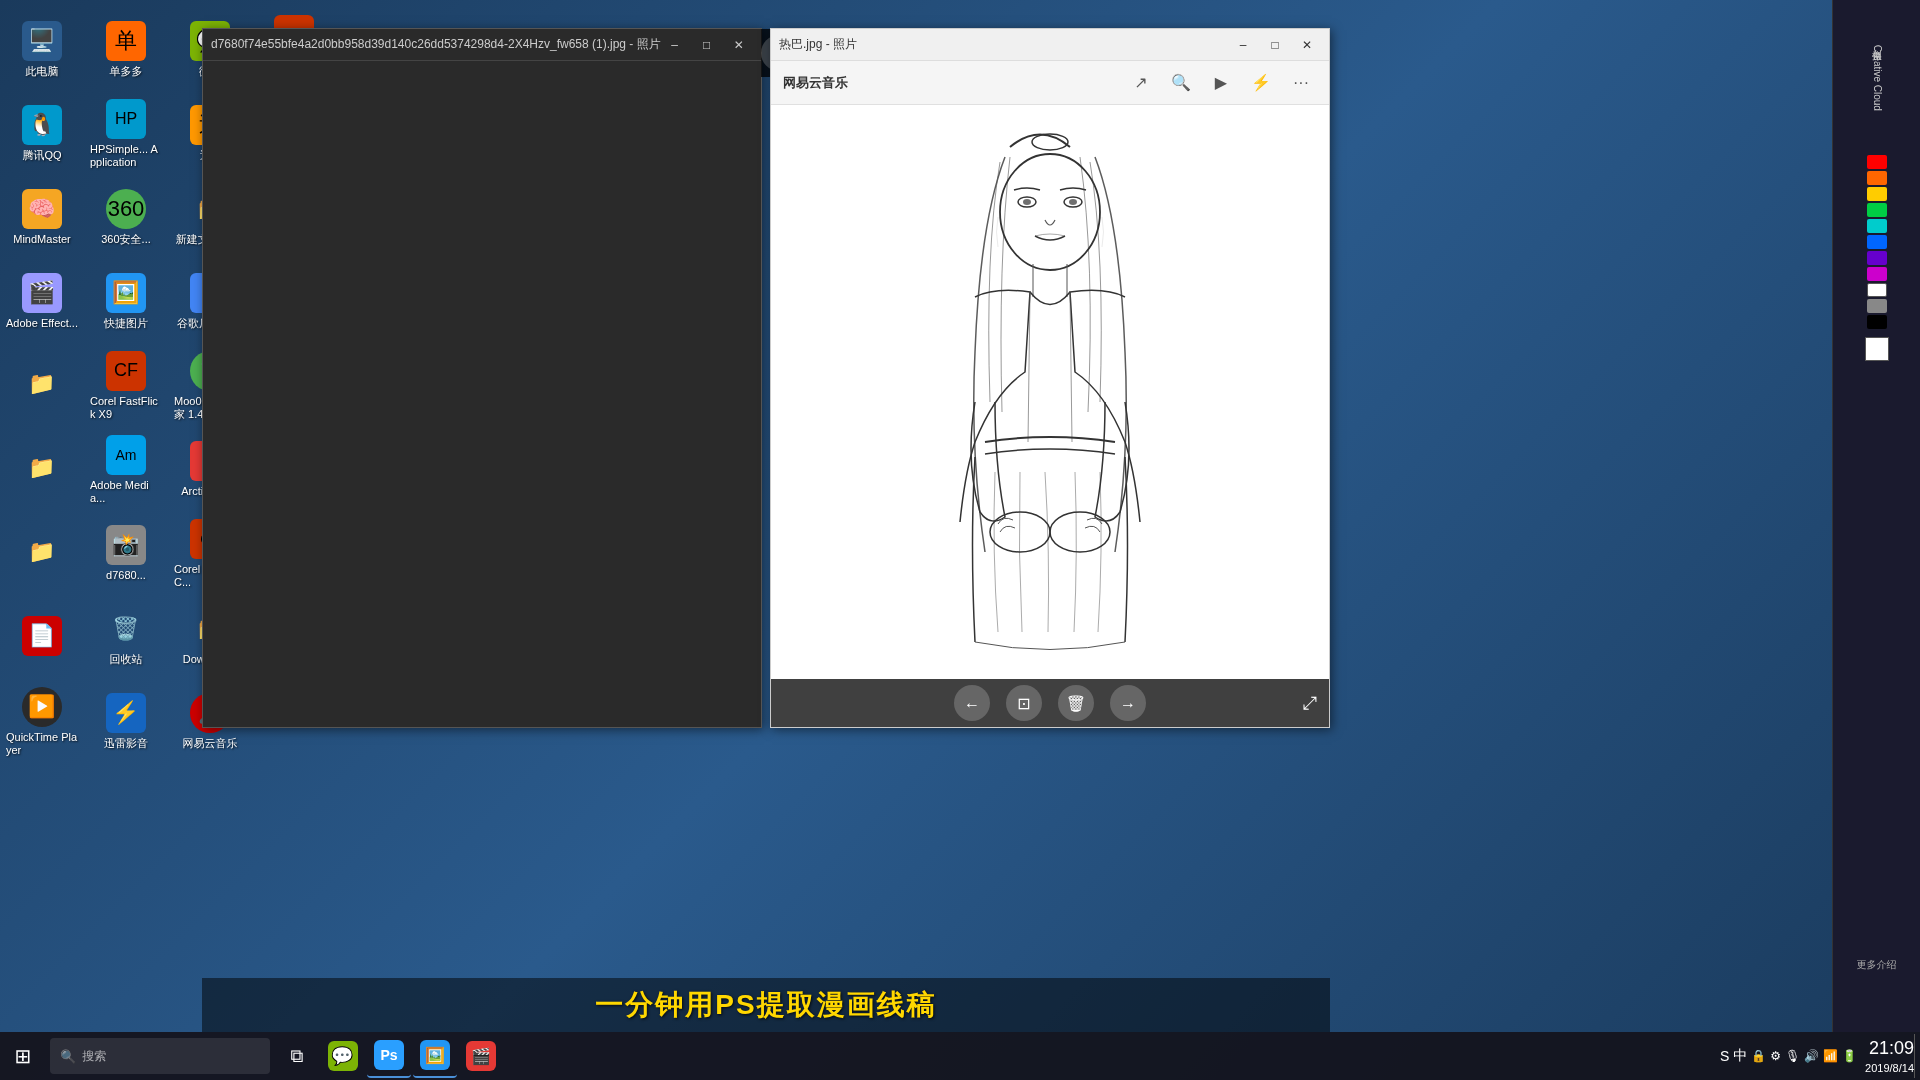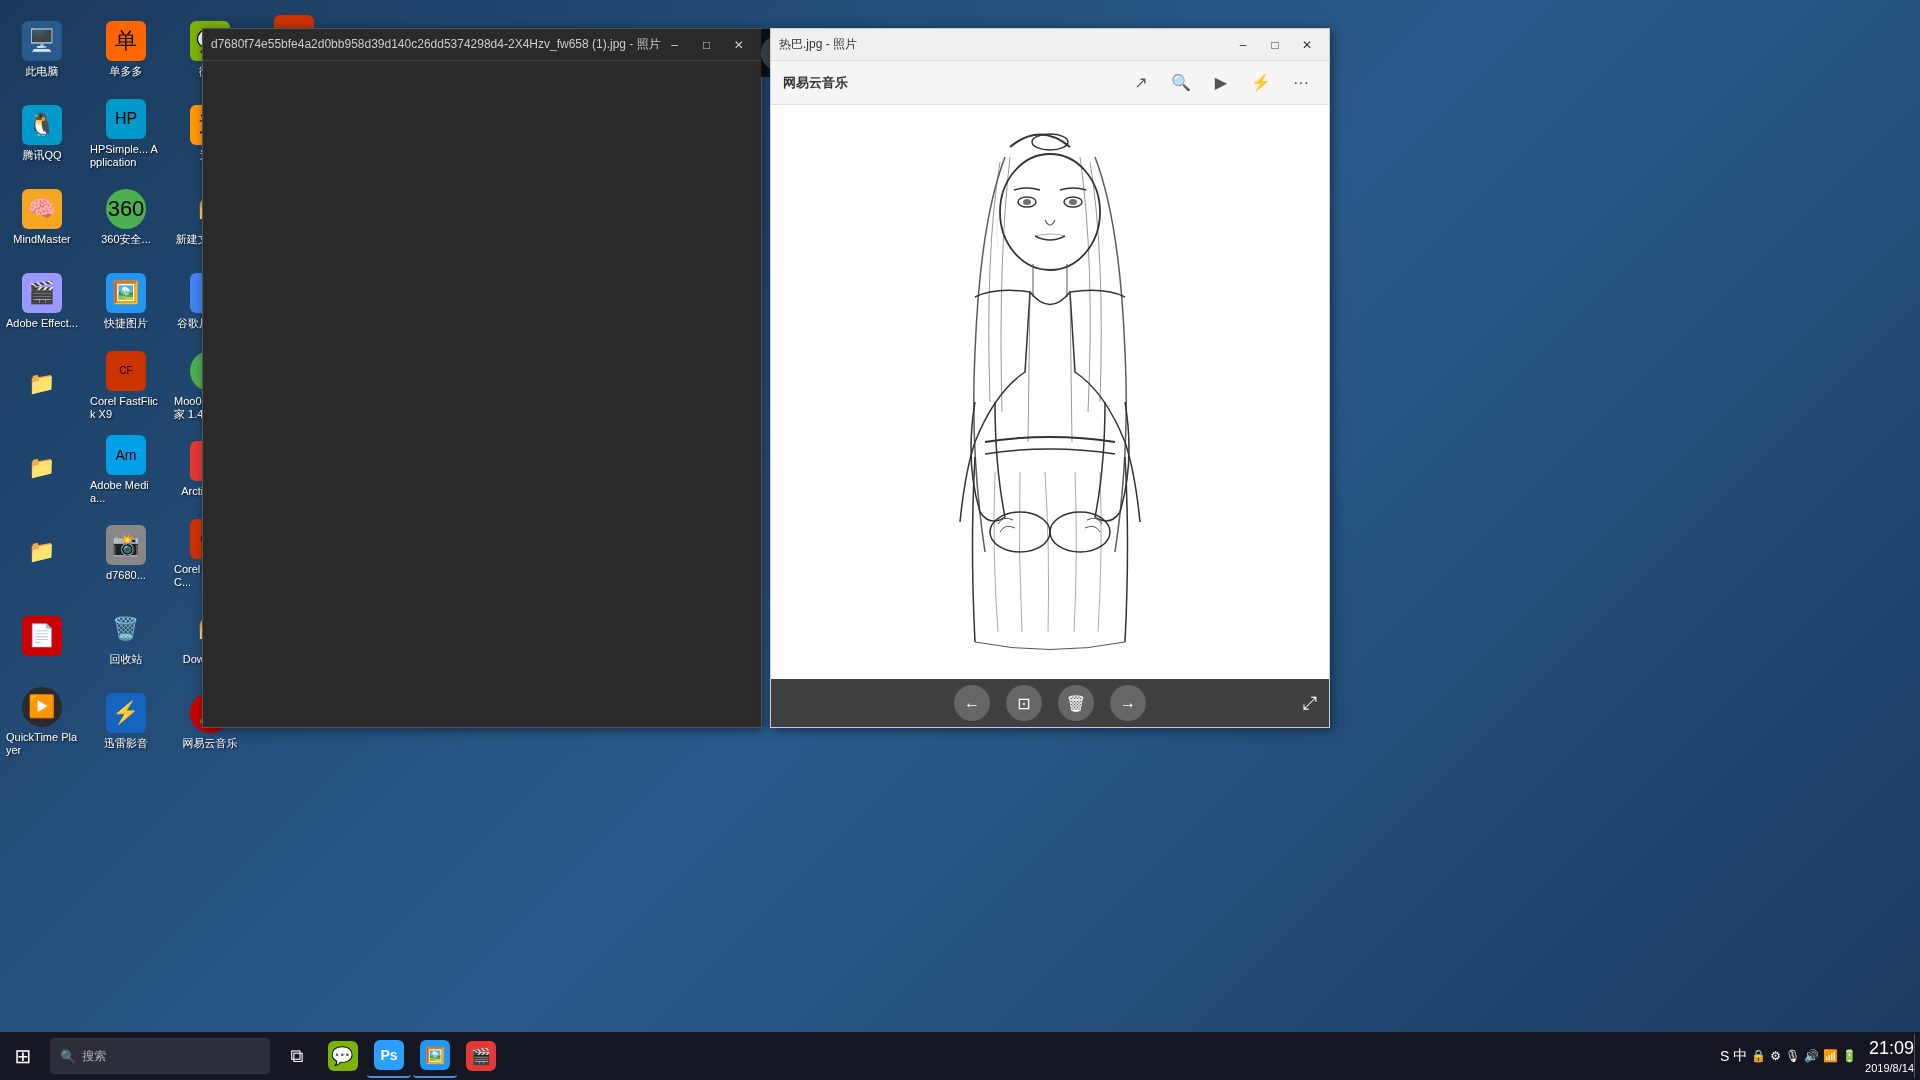--- a/index.html
+++ b/index.html
@@ -385,21 +385,21 @@
     </div>
     <div class="desktop-icon">
       <div class="icon-img" style="background:#4caf50; border-radius:50%;">360</div>
       <div class="icon-label">360安全...</div>
     </div>
     <div class="desktop-icon">
       <div class="icon-img" style="background:#2196f3;">🖼️</div>
       <div class="icon-label">快捷图片</div>
     </div>
     <div class="desktop-icon">
-      <div class="icon-img" style="background:#cc3300; font-size:10px;">CF</div>
+      <div class="icon-img" style="background:#cc3300; font-size:18px;">CF</div>
       <div class="icon-label">Corel FastFlick X9</div>
     </div>
     <div class="desktop-icon">
       <div class="icon-img" style="background:#00a0e9; font-size:14px;">Am</div>
       <div class="icon-label">Adobe Media...</div>
     </div>
     <div class="desktop-icon">
       <div class="icon-img" style="background:#888;">📸</div>
       <div class="icon-label">d7680...</div>
     </div>
@@ -652,21 +652,47 @@
     <div class="photo-nav">
       <div class="nav-btn">←</div>
       <div class="nav-btn">⊡</div>
       <div class="nav-btn">🗑</div>
       <div class="nav-btn">→</div>
 
       <div style="position:absolute;right:12px;color:white;font-size:18px;cursor:pointer;">⤢</div>
     </div>
   </div>
 
-
+  <div class="subtitle-overlay">
+    <span class="subtitle-text">一分钟用PS提取漫画线稿</span>
+  </div>
+
+  <div class="right-panel">
+    <div style="color:#ccc;font-size:10px;text-align:center;padding:4px;writing-mode:vertical-rl;margin-top:30px;">
+      创换 Creative Cloud
+    </div>
+
+    <div style="margin-top:40px;display:flex;flex-direction:column;gap:2px;align-items:center;">
+      <div style="width:20px;height:14px;background:#ff0000;border-radius:2px;"></div>
+      <div style="width:20px;height:14px;background:#ff6600;border-radius:2px;"></div>
+      <div style="width:20px;height:14px;background:#ffcc00;border-radius:2px;"></div>
+      <div style="width:20px;height:14px;background:#00cc44;border-radius:2px;"></div>
+      <div style="width:20px;height:14px;background:#00cccc;border-radius:2px;"></div>
+      <div style="width:20px;height:14px;background:#0066ff;border-radius:2px;"></div>
+      <div style="width:20px;height:14px;background:#6600cc;border-radius:2px;"></div>
+      <div style="width:20px;height:14px;background:#cc00cc;border-radius:2px;"></div>
+      <div style="width:20px;height:14px;background:#ffffff;border:1px solid #555;border-radius:2px;"></div>
+      <div style="width:20px;height:14px;background:#888888;border-radius:2px;"></div>
+      <div style="width:20px;height:14px;background:#000000;border-radius:2px;"></div>
+    </div>
+
+    <div style="margin-top:8px;width:24px;height:24px;background:white;border:1px solid #555;"></div>
+
+    <div style="position:absolute;bottom:60px;color:#aaa;font-size:10px;cursor:pointer;">更多介绍</div>
+  </div>
 
   <div class="taskbar">
 
     <div class="taskbar-app" style="font-size:20px;color:white;">⊞</div>
 
     <div class="taskbar-search">
       <span style="margin-right:6px;">🔍</span>
       <span style="font-size:12px;">搜索</span>
     </div>
 

